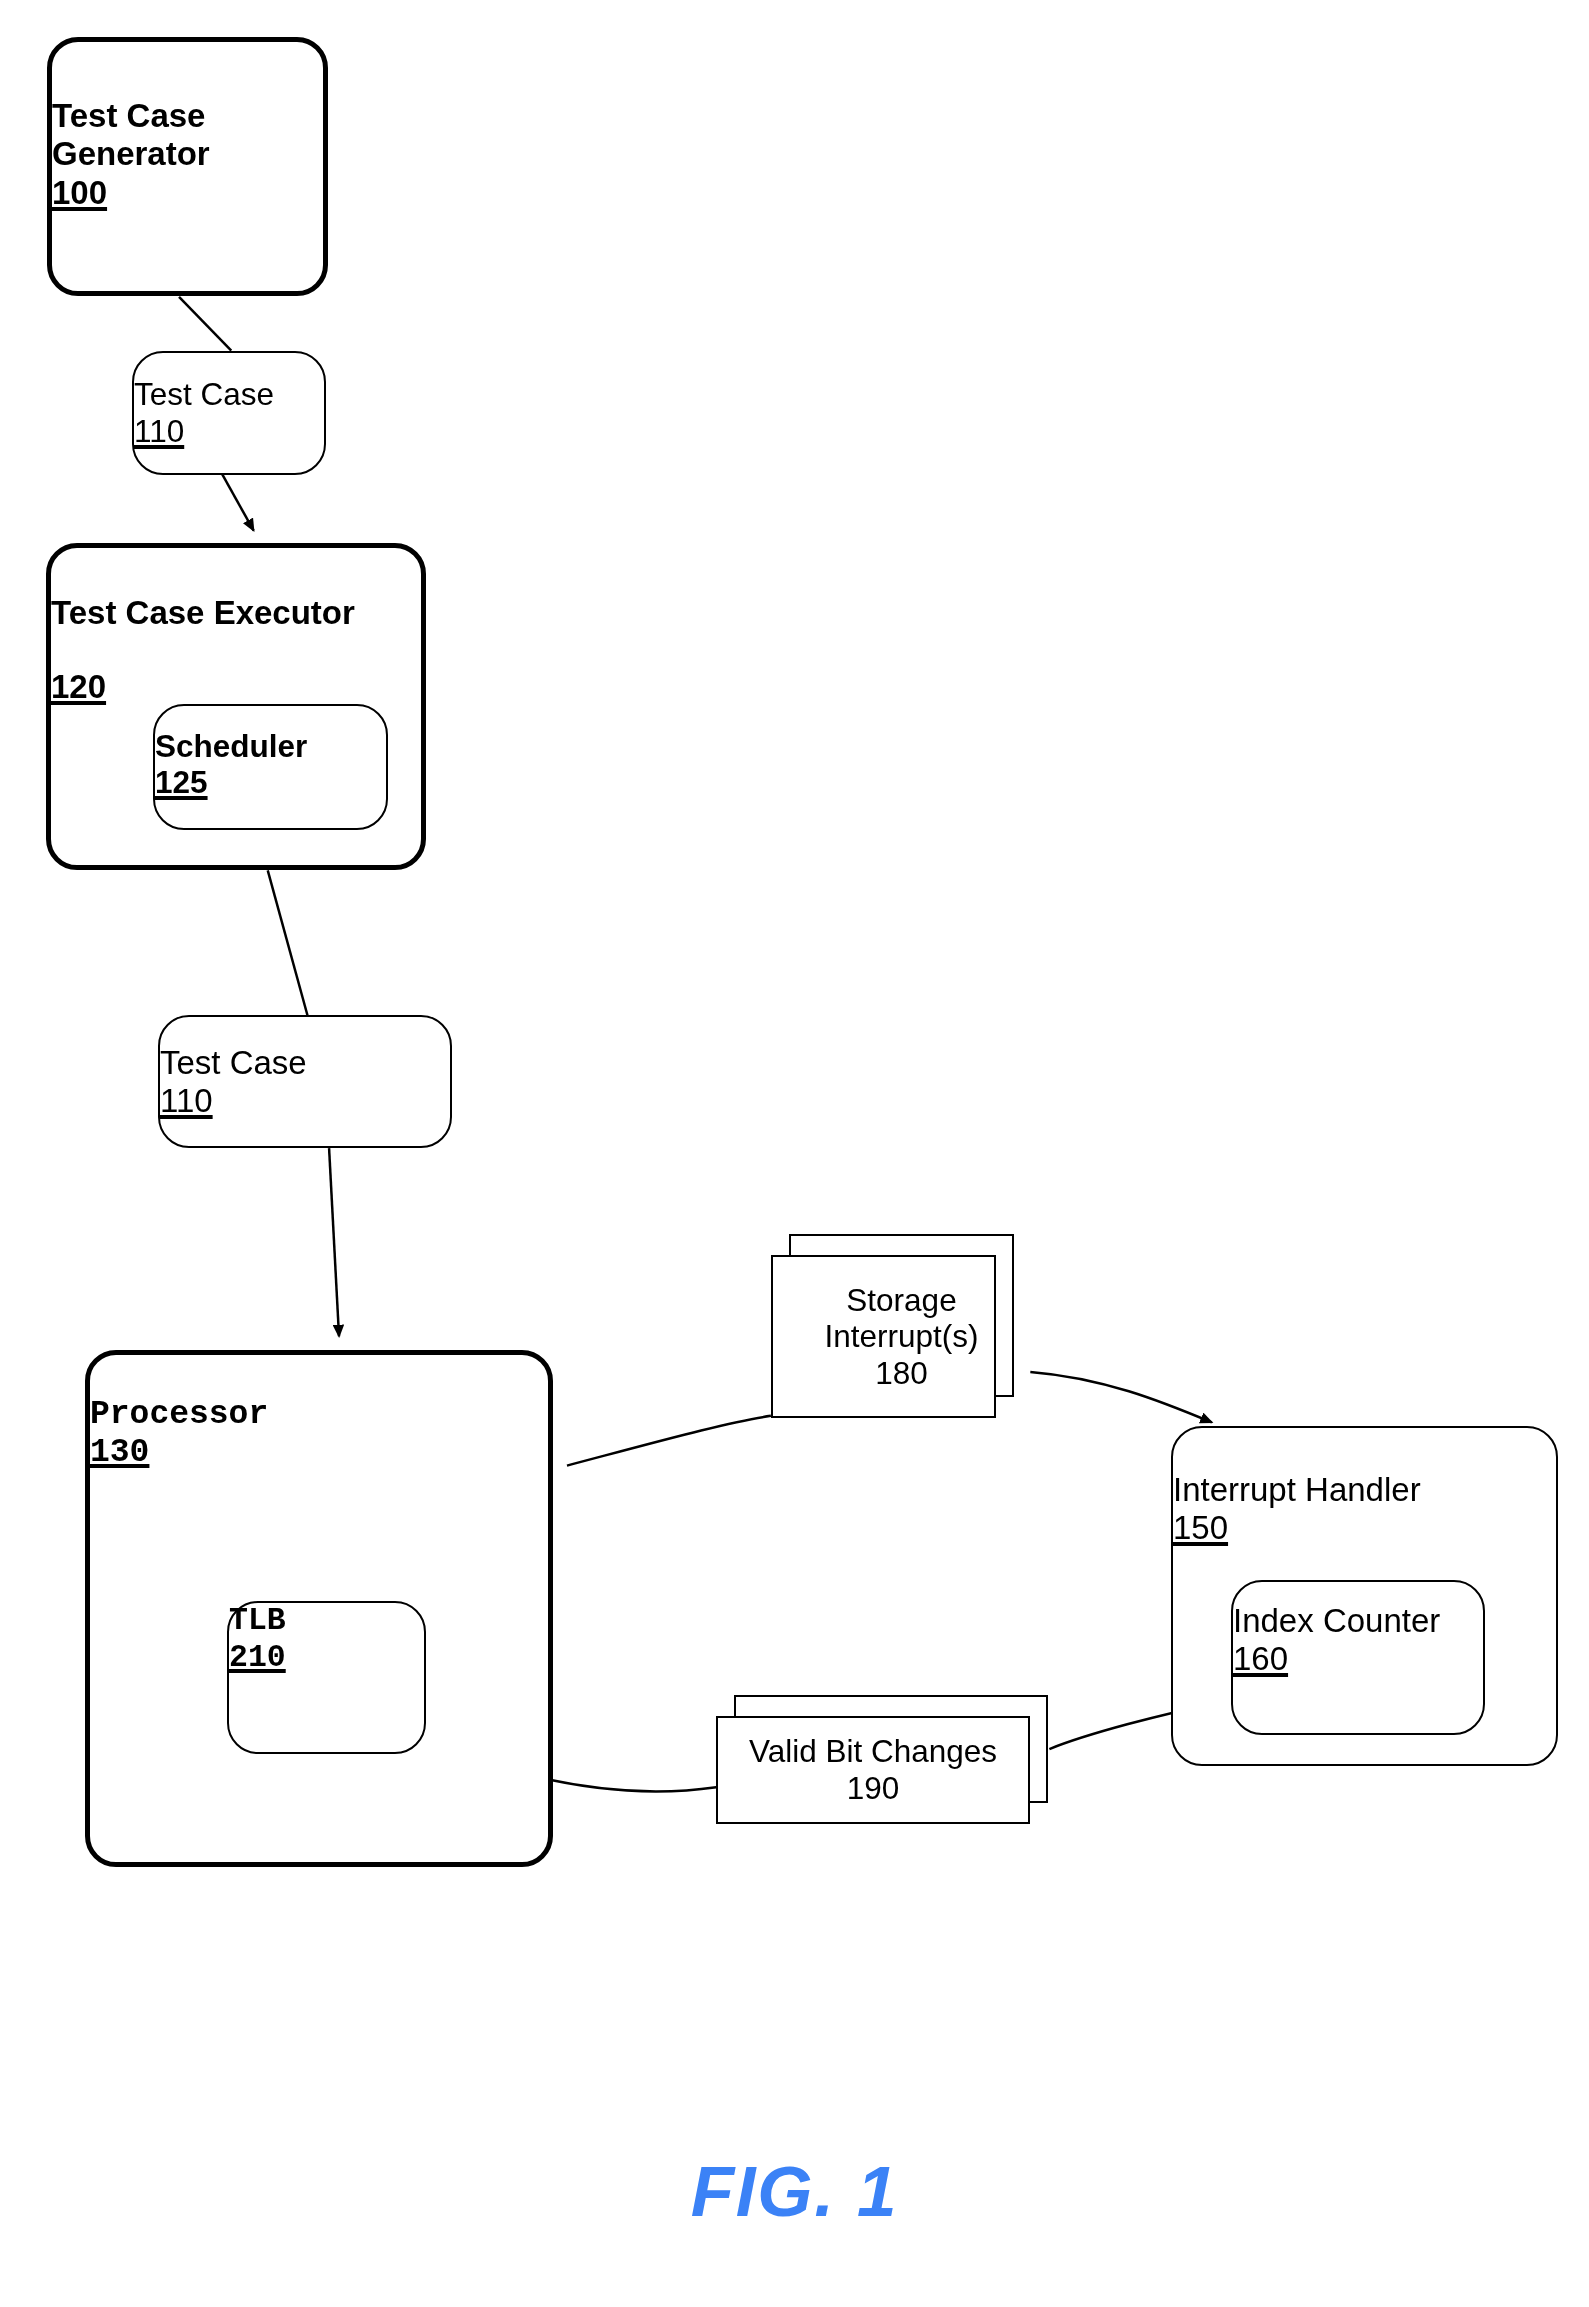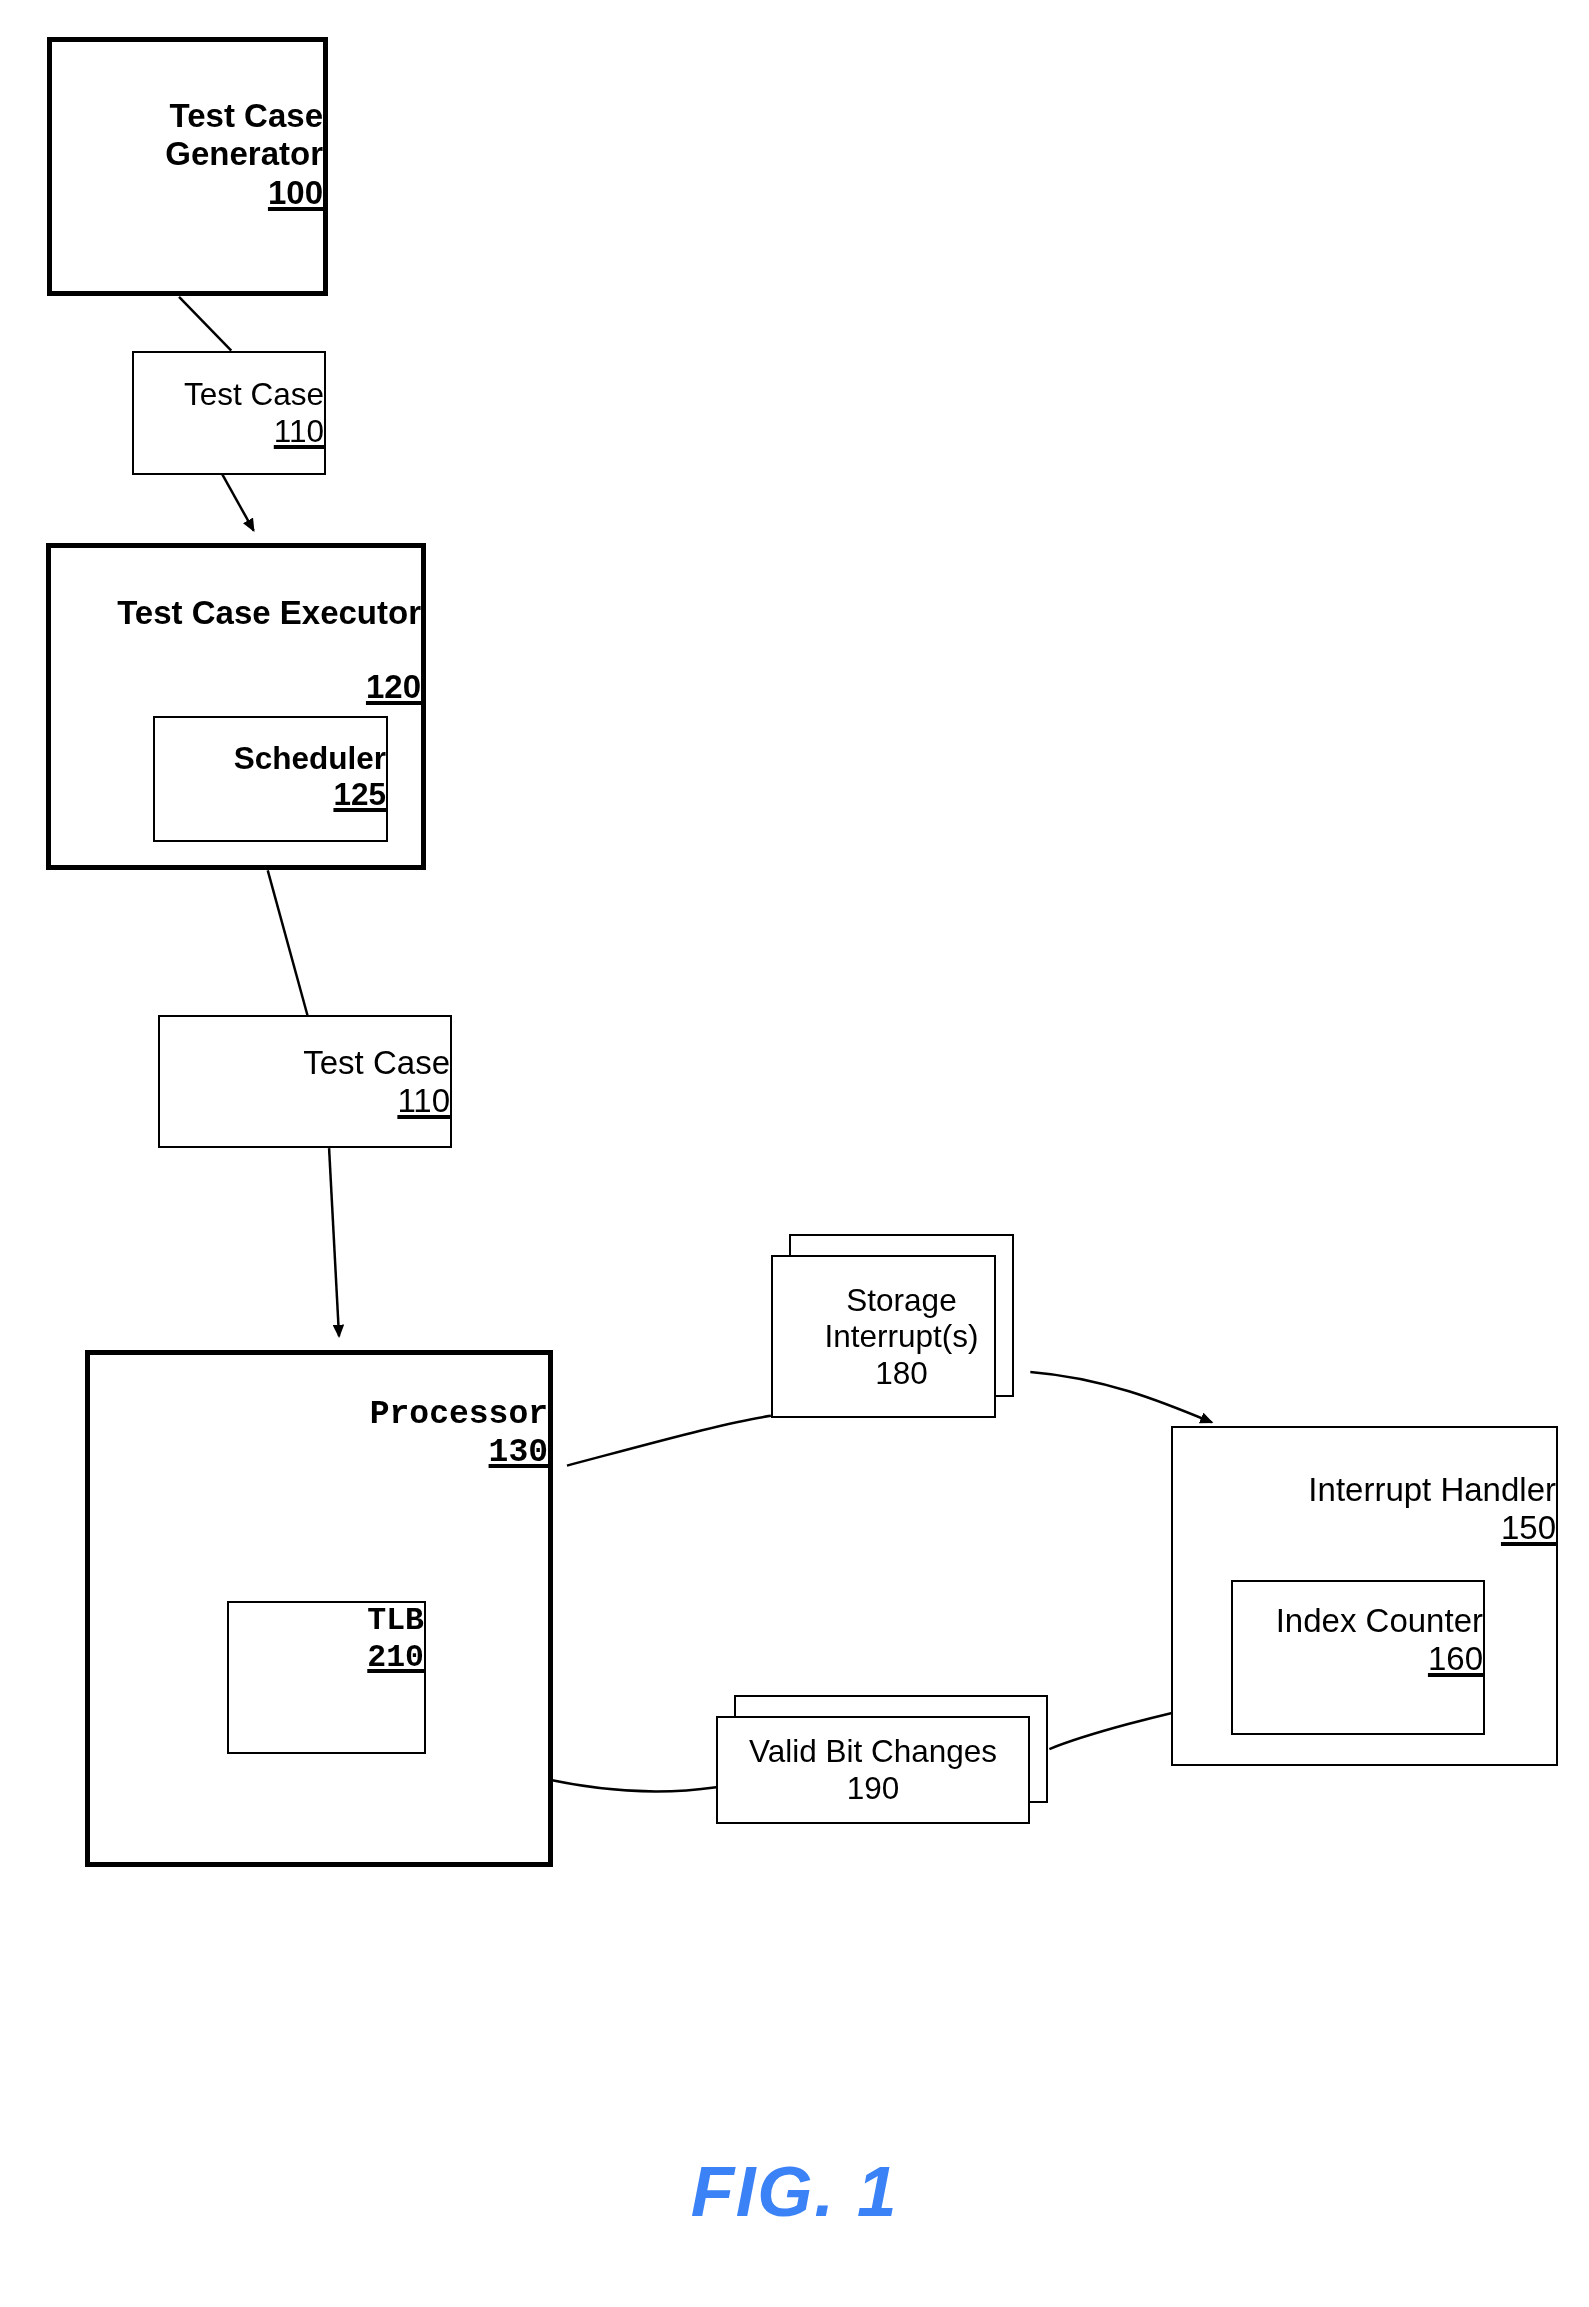--- a/index.html
+++ b/index.html
@@ -25,23 +25,24 @@
     height: 2307px;
     pointer-events: none;
   }
   
   .node {
     position: absolute;
     box-sizing: border-box;
     background: #ffffff;
     display: flex;
     flex-direction: column;
-    align-items: flex-end;
+    align-items: flex-start;
     color: #000000;
     line-height: 1.16;
+    border-radius: 31px;
   }
   .node.thick { border: 5.8px solid #000000; }
   .node.thin  { border: 2.5px solid #000000; }
 
   .node .title {
     white-space: nowrap;
     text-align: center;
   }
   .node .ref {
     text-decoration: underline;
@@ -85,21 +86,21 @@
     font-weight: bold;
     font-style: italic;
     letter-spacing: 1.7px;
     color: #3b82f6;
   }
 
   
   #node-generator   { left: 47px;  top: 37px;   width: 281px; height: 259px; padding-top: 55px;  font-size: 33px; }
   #node-testcase-1  { left: 132px; top: 351px;  width: 194px; height: 124px; padding-top: 23px;  font-size: 31.5px; }
   #node-executor    { left: 46px;  top: 543px;  width: 380px; height: 327px; padding-top: 46px;  font-size: 33px; gap: 36px; }
-  #node-scheduler   { left: 102px; top: 168px;  width: 235px; height: 126px; padding-top: 21.6px;  font-size: 31.5px; }
+  #node-scheduler   { left: 102px; top: 156px;  width: 235px; height: 126px; padding-top: 21.6px;  font-size: 31.5px; }
   #node-testcase-2  { left: 158px; top: 1015px; width: 294px; height: 133px; padding-top: 26.5px;  font-size: 33px; }
   #node-processor   { left: 85px; top: 1350px; width: 468px; height: 517px; padding-top: 41px;  font-size: 33px; font-family: Liberation Mono, monospace; }
   #node-tlb         { left: 137px; top: 246px;  width: 199px; height: 153px;  font-size: 31.5px; }
   #node-handler     { left: 1171px; top: 1426px; width: 387px; height: 340px; padding-top: 43px; font-size: 33px; }
   #node-indexcount  { left: 58px;  top: 152px;  width: 254px; height: 155px; padding-top: 20px;  font-size: 33px; }
 
   #stack-storage    { left: 771px; top: 1234px; width: 265px; height: 203px; }
   #stack-storage .sheet-back  { left: 18px; top: 0px;  width: 225px; height: 163px; }
   #stack-storage .sheet-front { left: 0px;  top: 21px; width: 225px; height: 163px; font-size: 31.5px; padding-left: 36px; }
 

